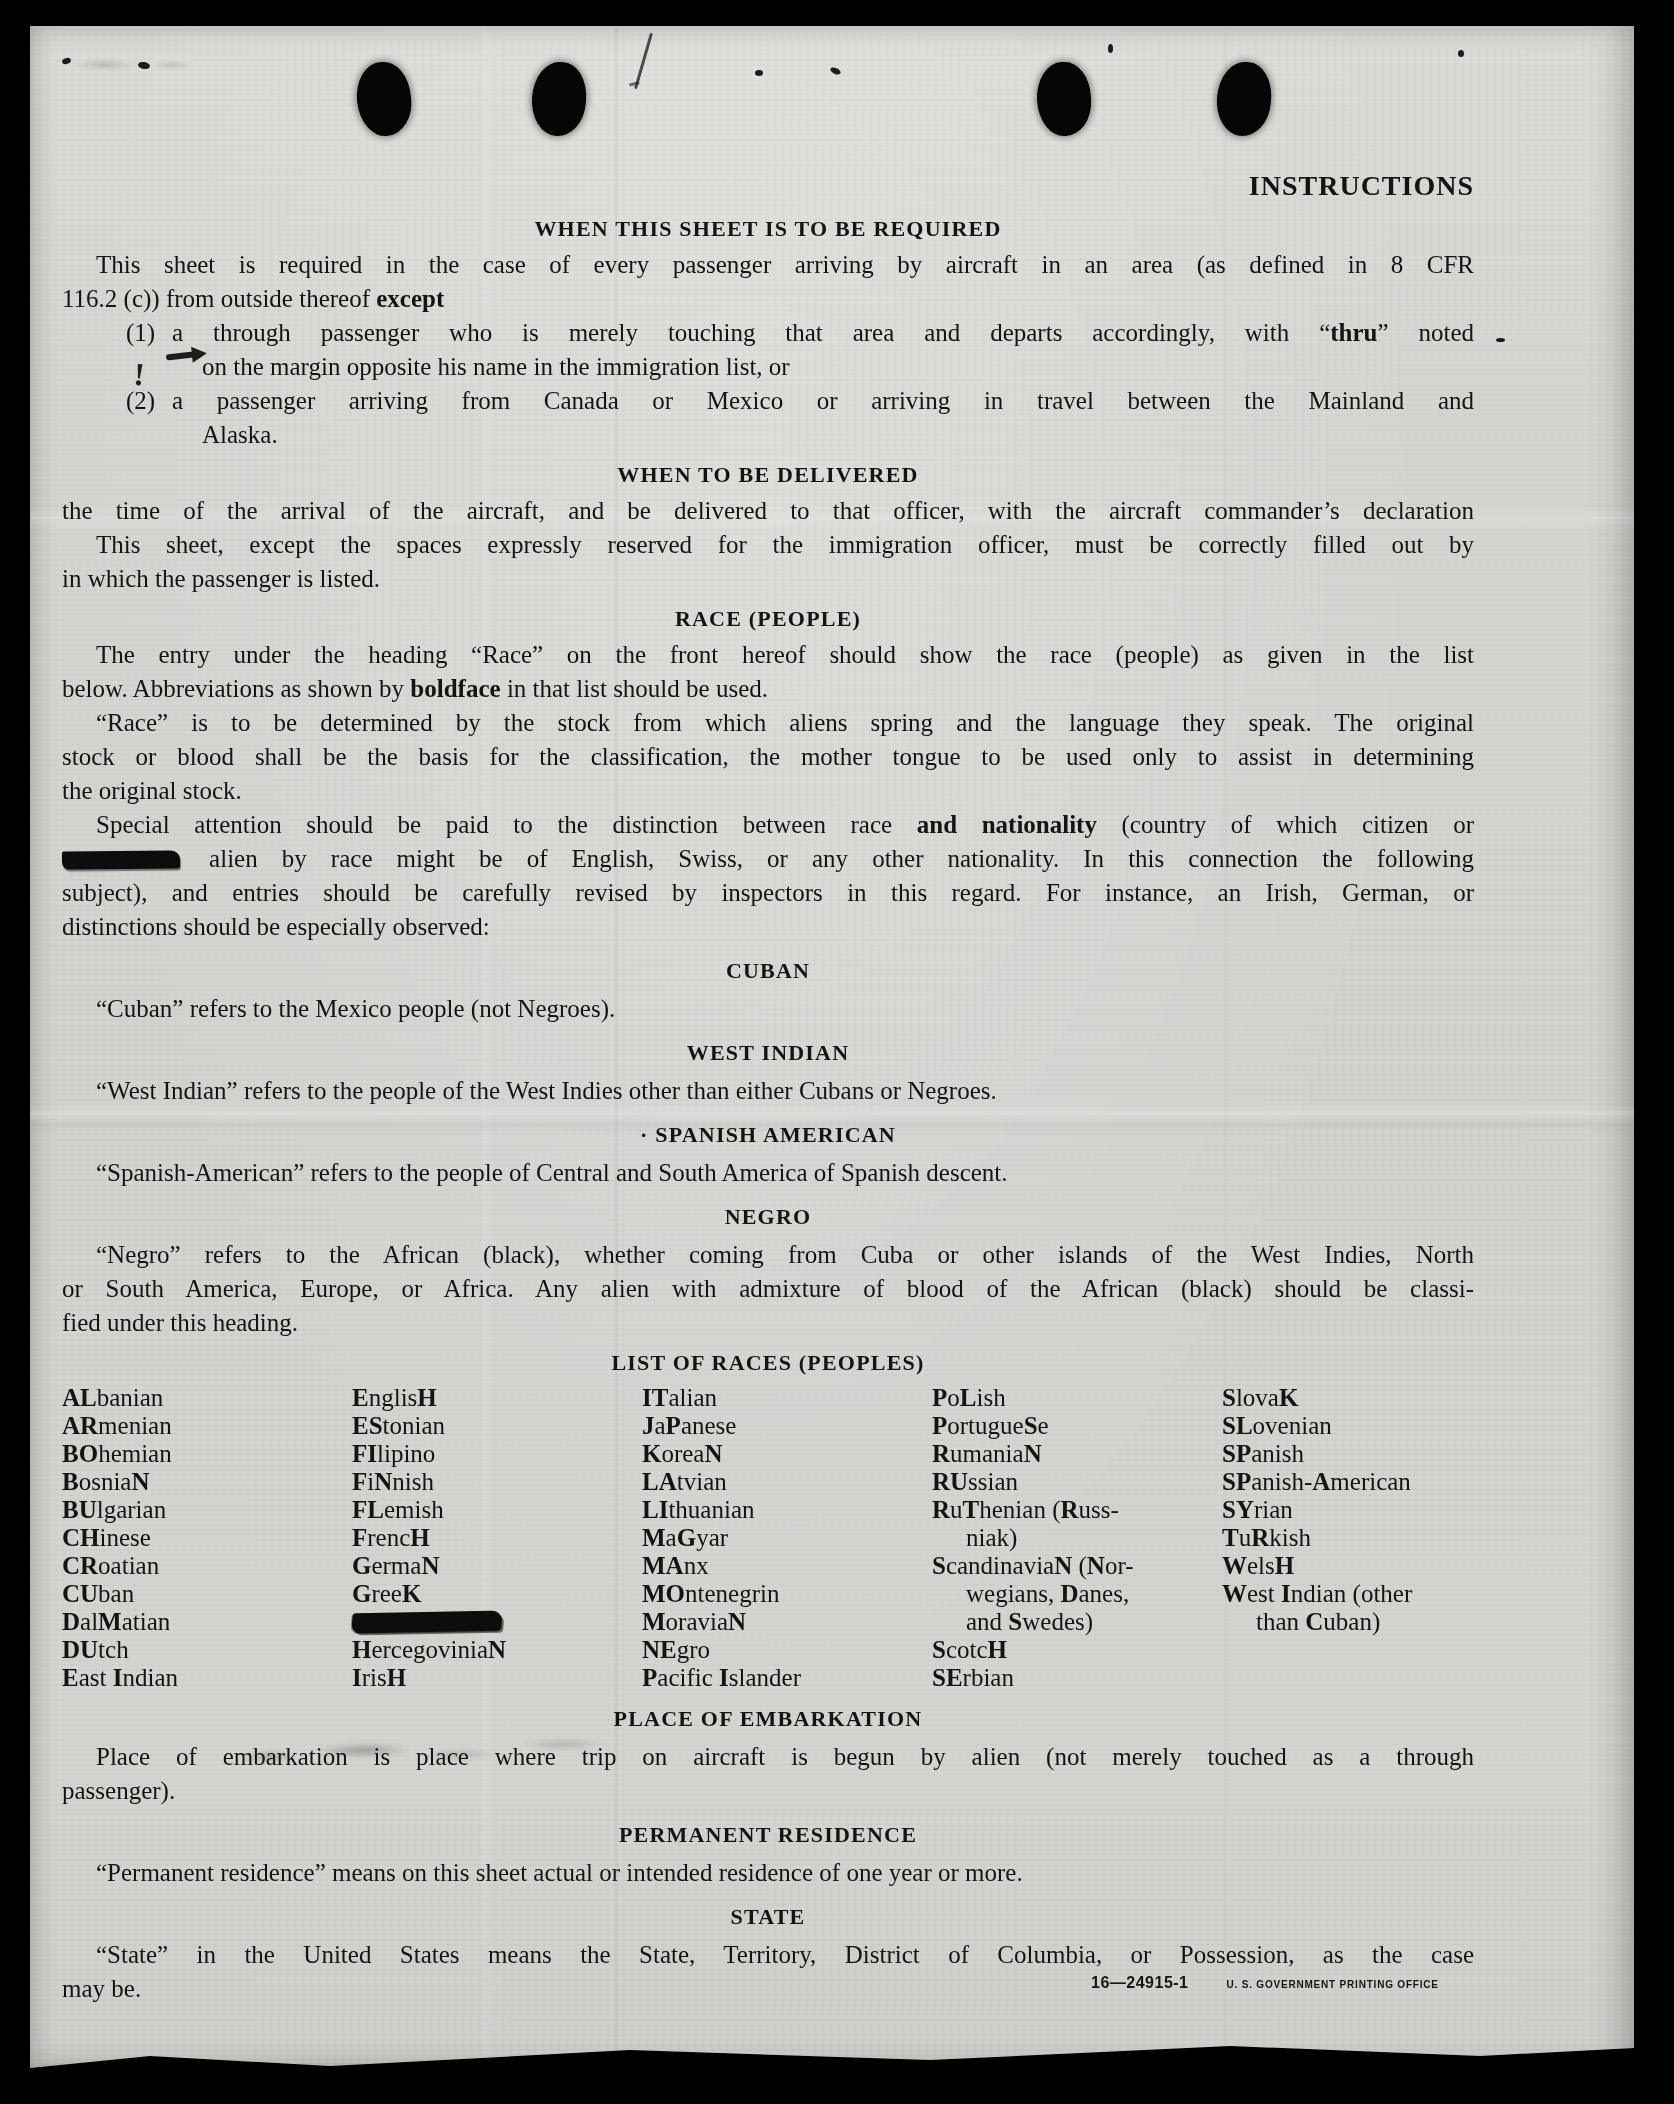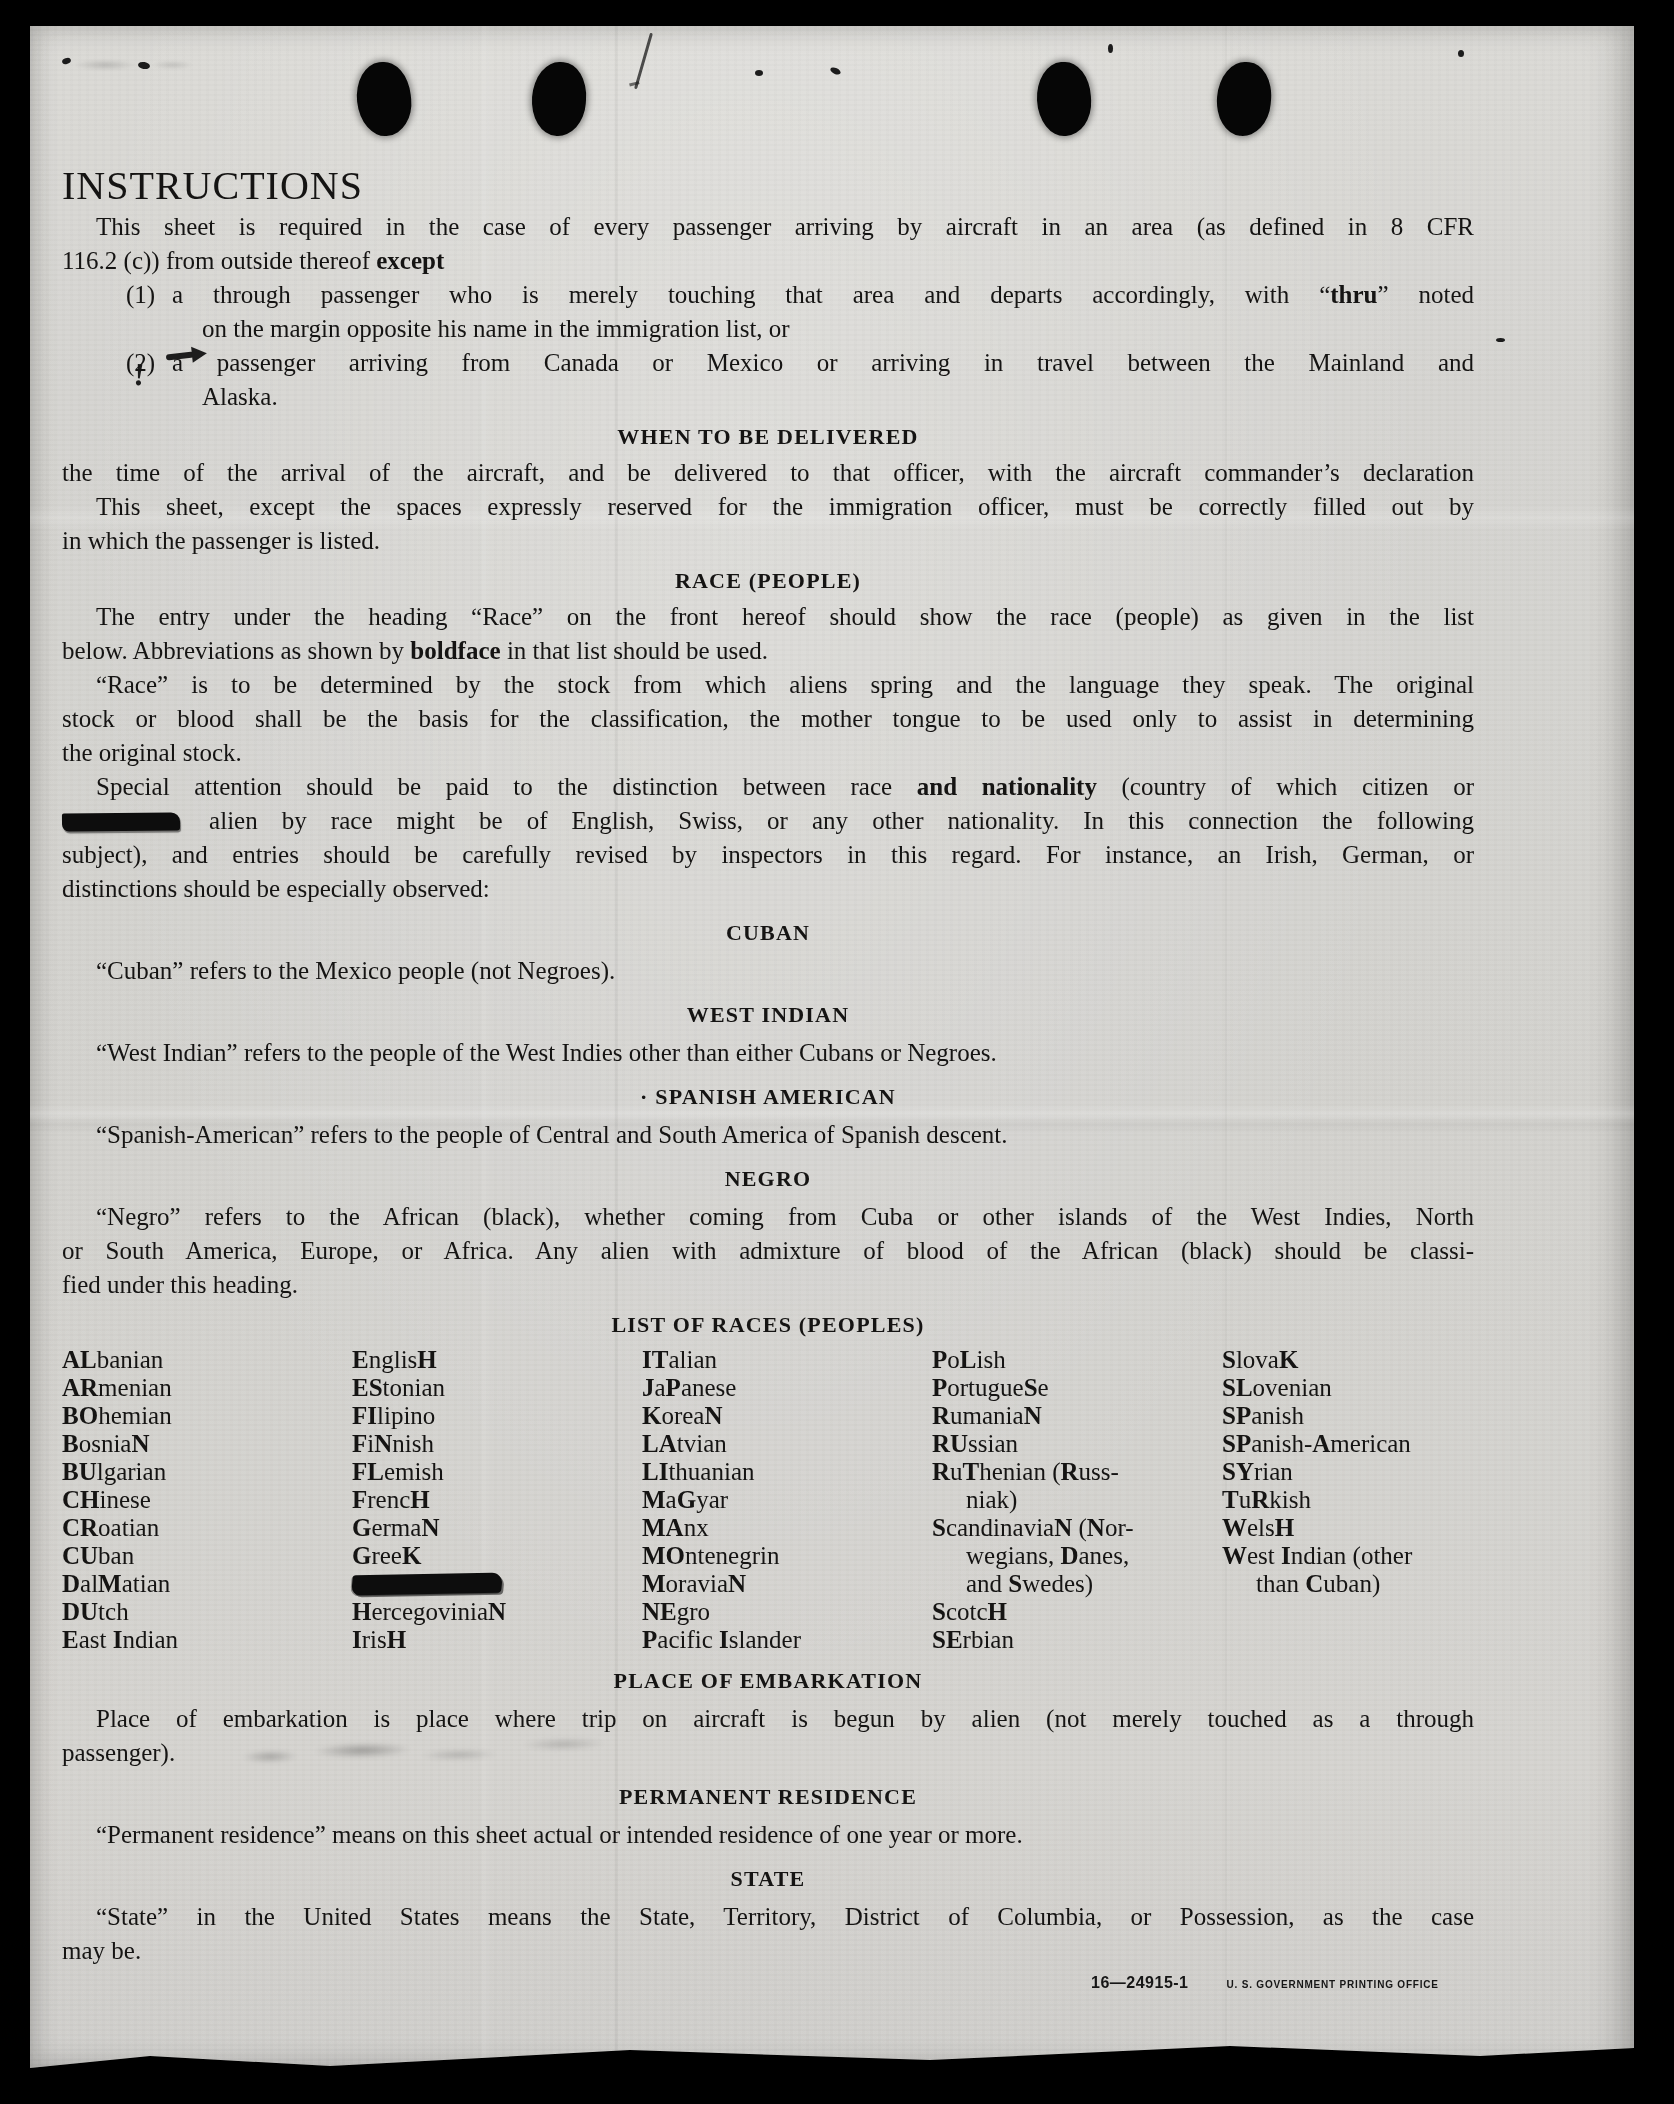--- a/index.html
+++ b/index.html
@@ -53,21 +53,21 @@
       radial-gradient(ellipse 70px 11px at 32% 45%, rgba(40,40,40,.6), rgba(0,0,0,0) 70%),
       radial-gradient(ellipse 55px 8px at 55% 60%, rgba(70,70,70,.45), rgba(0,0,0,0) 70%),
       radial-gradient(ellipse 60px 9px at 80% 40%, rgba(60,60,60,.4), rgba(0,0,0,0) 70%);
     filter:blur(2px);transform:rotate(-1.2deg);}
   .smudge2{position:absolute;left:30px;top:26px;width:150px;height:26px;opacity:.3;
     background:radial-gradient(ellipse 45px 8px at 30% 50%, rgba(40,40,40,.6), rgba(0,0,0,0) 70%),
                radial-gradient(ellipse 30px 6px at 75% 50%, rgba(40,40,40,.5), rgba(0,0,0,0) 70%);
     filter:blur(1.5px);}
   
   .content{position:absolute;left:32px;top:140px;width:1412px;}
-  .title{font-size:40px;line-height:40px;font-weight:normal;text-align:left;letter-spacing:1px;margin:0 0 4px 0;}
+  .title{font-size:28px;line-height:40px;font-weight:bold;text-align:right;letter-spacing:1px;margin:0 0 4px 0;}
   .heading{font-size:22px;line-height:30px;font-weight:bold;text-align:center;letter-spacing:1.2px;margin:8px 0 4px 0;}
   .heading.roomy{margin:12px 0 6px 0;}
   .heading.tight{margin:8px 0 6px 0;}
   .para,.item{font-size:25px;}
   .line{line-height:34px;min-height:34px;}
   .line.fill{text-align:justify;text-align-last:justify;}
   .line.ind{text-indent:34px;}
   .item{padding-left:64px;}
   .item .cont{padding-left:76px;}
   .ilabel{display:inline-block;min-width:46px;}
@@ -116,20 +116,21 @@
   <div class="smudge"></div>
   <div class="smudge2"></div>
 
   <div class="exclam">!</div>
   <div class="arrow"></div>
 
   <div class="content">
     <div class="title">INSTRUCTIONS</div>
     <div id="doc-body">
         <section class="sec">
+          <h2 class="heading">WHEN THIS SHEET IS TO BE REQUIRED</h2>
           <div class="para">
             <div class="line fill ind">This sheet is required in the case of every passenger arriving by aircraft in an area (as defined in 8 CFR</div>
             <div class="line">116.2 (c)) from outside thereof <b>except</b></div>
           </div>
           <div class="item">
             <div class="line fill"><span class="ilabel">(1)</span>a through passenger who is merely touching that area and departs accordingly, with “<b>thru</b>” noted</div>
             <div class="line cont">on the margin opposite his name in the immigration list, or</div>
           </div>
           <div class="item">
             <div class="line fill"><span class="ilabel">(2)</span>a passenger arriving from Canada or Mexico or arriving in travel between the Mainland and</div>

